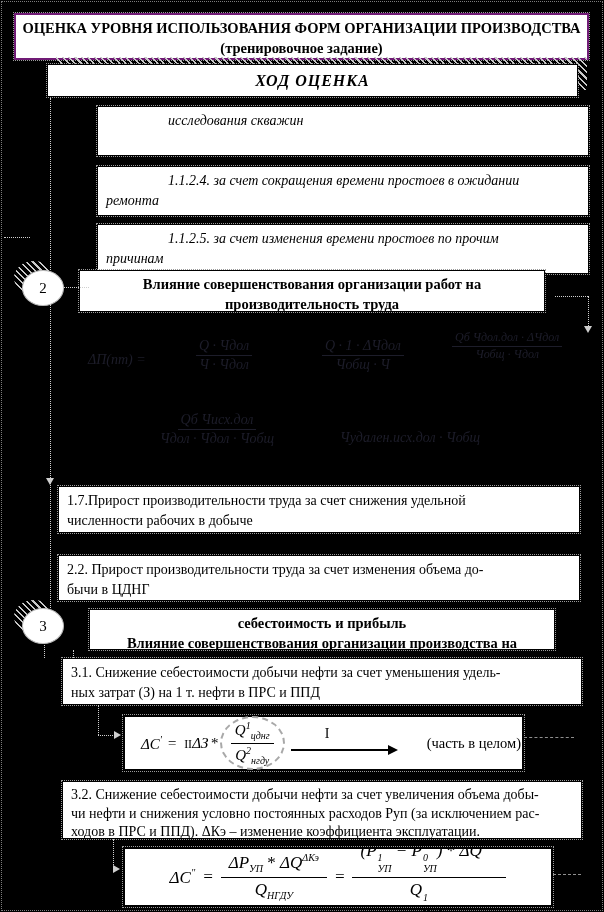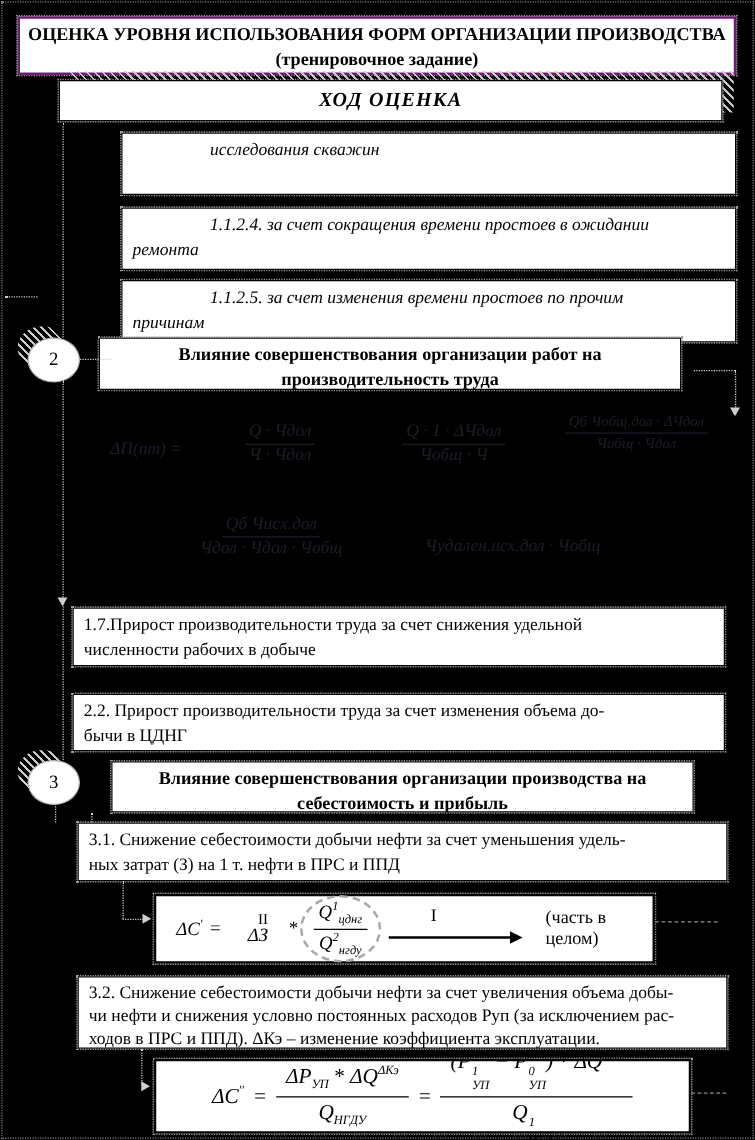--- a/index.html
+++ b/index.html
@@ -31,21 +31,21 @@
   .arr-r{position:absolute;width:0;height:0;border-top:4px solid transparent;border-bottom:4px solid transparent;border-left:7px solid #cfcfcf;}
 
   
   .frac{display:inline-flex;flex-direction:column;align-items:center;line-height:1.15;}
   .frac .fn{border-bottom:1px solid #000000;padding:0 4px 1px;}
   .frac .fd{padding-top:1px;}
   sup{font-size:10px;} sub{font-size:10px;}
   .ss{display:inline-flex;flex-direction:column;align-items:flex-start;font-size:10px;line-height:1.1;vertical-align:-6px;margin-left:1px;font-style:italic;}
 
   .f1-box{display:flex;align-items:center;font-style:italic;font-size:15px;padding-left:16px;border:2px solid #000;}
-  .stack{display:inline-flex;flex-direction:column;align-items:flex-end;line-height:1;margin:0 16px;}
+  .stack{display:inline-flex;flex-direction:row;align-items:flex-end;line-height:1;margin:0 2px;}
   .stack .top{font-size:12px;font-style:normal;margin-bottom:1px;}
   .oval{border:2px dashed #a8a8a8;border-radius:50%;padding:2px 9px;margin:0 2px;}
   .arrow-wrap{position:relative;width:108px;height:22px;margin:16px 4px 0 4px;}
   .arrow-line{position:absolute;top:9px;left:0;width:98px;height:1.5px;background:#000;}
   .arrow-line::after{content:"";position:absolute;right:-9px;top:-4.2px;width:0;height:0;
                      border-left:10px solid #000;border-top:5px solid transparent;border-bottom:5px solid transparent;}
   .arrow-label{position:absolute;top:-14px;left:34px;font-style:normal;font-size:14px;}
   .f1-caption{font-style:normal;font-size:14.5px;margin-left:24px;}
 
   .f2-box{display:flex;align-items:center;justify-content:center;font-style:italic;font-size:17px;gap:7px;border:2px solid #000;}
@@ -103,21 +103,21 @@
       </span>
   </div>
   <div class="faint" style="left:322px;top:338px;">
     <span class="frac">
         <span class="fn">Q · 1 · ΔЧдол</span>
         <span class="fd">Чобщ · Ч</span>
       </span>
   </div>
   <div class="faint faint-sm" style="left:452px;top:330px;">
     <span class="frac">
-        <span class="fn">Qб Чобщ.дол · ΔЧдол</span>
+        <span class="fn">Qб Чдол.дол · ΔЧдол</span>
         <span class="fd">Чобщ · Чдол</span>
       </span>
   </div>
   <div class="faint" style="left:160px;top:412px;">
     <span class="frac">
         <span class="fn">Qб Чисх.дол</span>
         <span class="fd">Чдол · Чдол · Чобщ</span>
       </span>
   </div>
   <div class="faint" style="left:340px;top:430px;">Чудален.исх.дол · Чобщ</div>
@@ -130,22 +130,22 @@
       <div class="ln">2.2. Прирост производительности труда за счет изменения объема до-</div>
       <div class="ln">бычи в ЦДНГ</div>
     </div>
 
   <div class="hatch badge-shadow" style="left:14px;top:600px;width:40px;height:34px;"></div>
   <div class="badge" style="left:22px;top:608px;">
     <span>3</span>
   </div>
 
   <div class="box hdr" style="left:89px;top:609px;width:466px;height:41px;">
+      <div class="ln">себестоимость и прибыль</div>
       <div class="ln">Влияние совершенствования организации производства на</div>
-      <div class="ln">себестоимость и прибыль</div>
     </div>
 
   <div class="box pbox" style="left:62px;top:658px;width:520px;height:47px;">
       <div class="ln">3.1. Снижение себестоимости добычи нефти за счет уменьшения удель-</div>
       <div class="ln">ных затрат (З) на 1 т. нефти в ПРС и ППД</div>
     </div>
 
   <div class="box f1-box" style="left:123px;top:715px;width:401px;height:56px;">
     <span><span>ΔC</span><sup>′</sup></span>
     <span style="margin:0 5px;">=</span>

